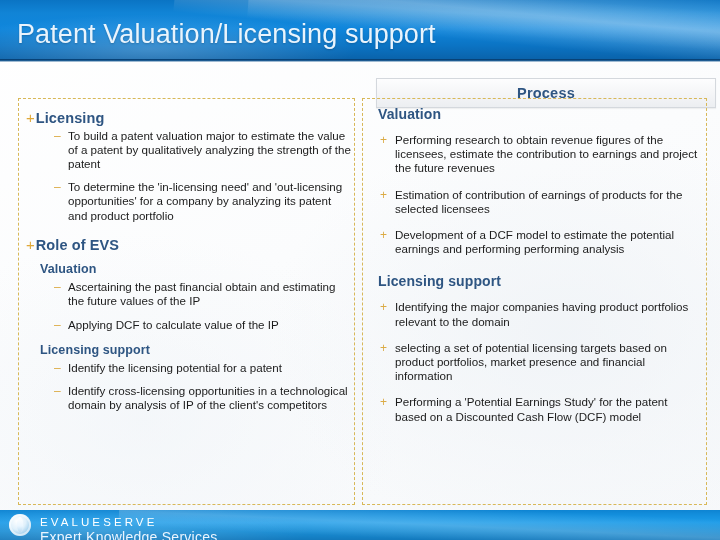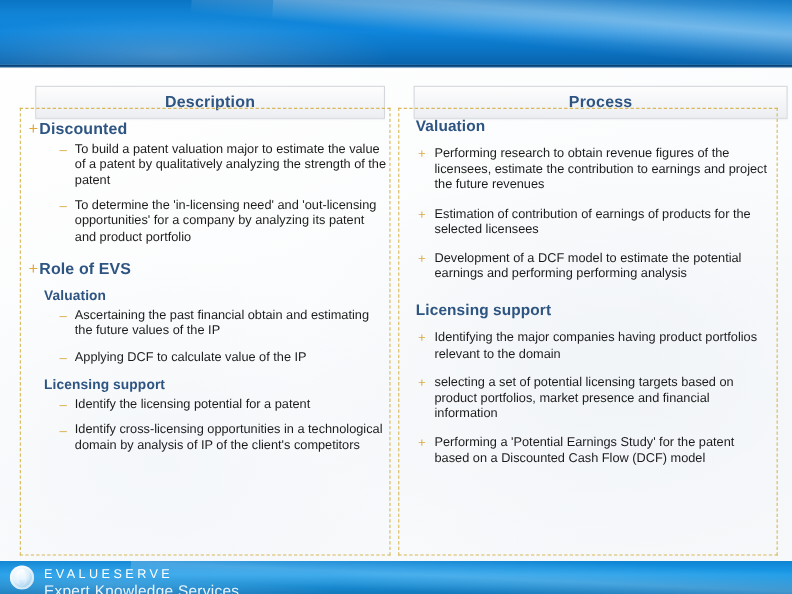--- a/index.html
+++ b/index.html
@@ -240,36 +240,34 @@
 <body>
 
 <div id="slide">
 
   <div id="header">
     <div class="glow"></div>
     <div class="swoosh1"></div>
     <div class="swoosh2"></div>
   </div>
   <div id="header-underline"></div>
-
-  <div class="col-head" id="col-head-left">
-    <span class="col-head-label">Description</span>
-  </div>
+  <div id="slide-title">Patent Valuation/Licensing support</div>
+
   <div class="col-head" id="col-head-right">
     <span class="col-head-label">Process</span>
   </div>
 
   <div class="panel" id="panel-left"></div>
   <div class="panel" id="panel-right"></div>
 
   <div class="col-content" id="content-left">
 
     <div class="sec-plus">
       <span class="plus">+</span>
-      <span class="sec-label">Discounted</span>
+      <span class="sec-label">Licensing</span>
     </div>
 
     <div class="bullet">
       <span class="mark">–</span>
       <span class="btext">To build a patent valuation major to estimate the value of a patent by qualitatively analyzing the strength of the patent</span>
     </div>
     <div class="bullet">
       <span class="mark">–</span>
       <span class="btext">To determine the 'in-licensing need' and 'out-licensing opportunities' for a company by analyzing its patent and product portfolio</span>
     </div>

